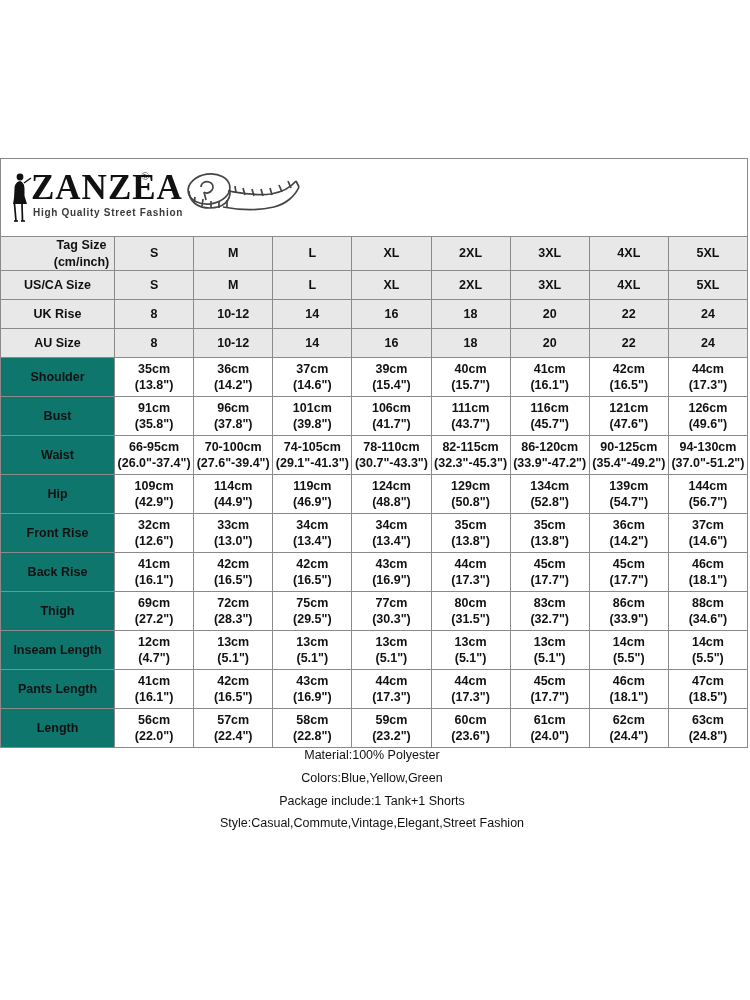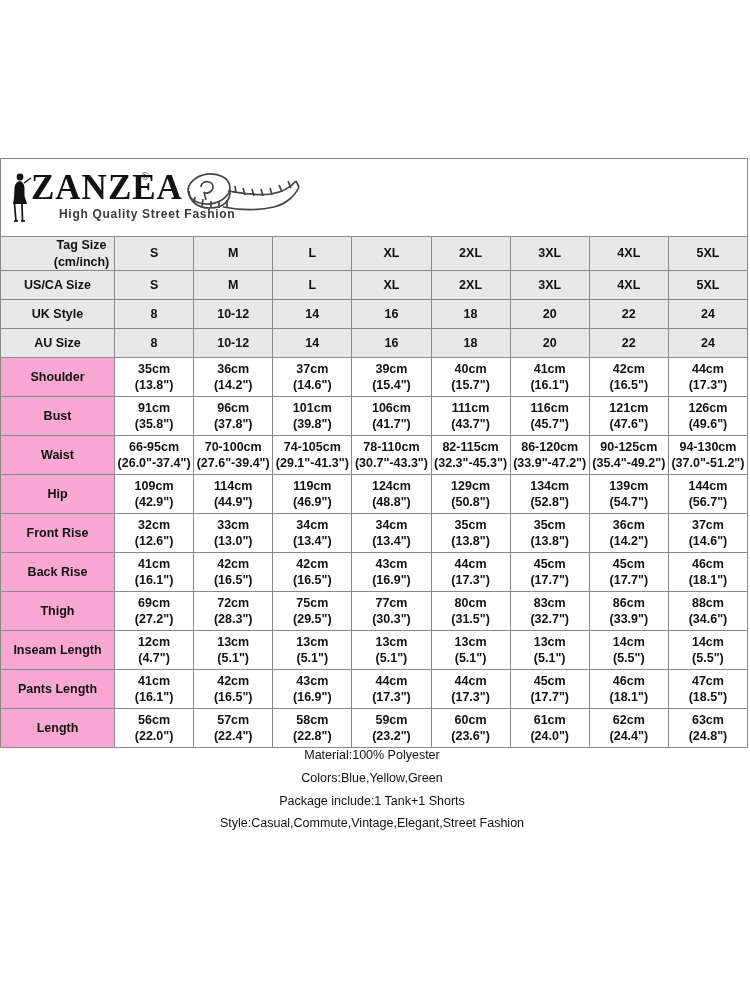--- a/index.html
+++ b/index.html
@@ -72,26 +72,25 @@
     top: 11px;
     font-family: "Liberation Serif", serif;
     font-size: 11px;
     color: #111;
   }
   .logo-tagline {
     position: absolute;
     left: 32px;
     top: 48px;
     font-family: "Liberation Sans", sans-serif;
-    font-size: 12px;
+    font-size: 10px;
     font-weight: bold;
     letter-spacing: 0.7px;
     color: #3a3a3a;
     white-space: nowrap;
-    margin-left: 26px;
   }
 
   
   .notice {
     flex: 1 1 auto;
     text-align: center;
     font-size: 12.5px;
     font-weight: bold;
     line-height: 1.55;
     color: #111;
@@ -123,21 +122,21 @@
     border: 1px solid #8a8a8a;
     text-align: center;
     vertical-align: middle;
     font-size: 12.5px;
     font-weight: bold;
     color: #111;
     padding: 0;
     line-height: 1.32;
   }
   #size-table td.label {
-    background: #f9a8d4;
+    background: #0f766e;
     width: 113px;
     font-size: 12.5px;
   }
   #size-table tr.sizerow td {
     background: #e8e8e8;
     height: 28px;
   }
   #size-table tr.sizerow.first td { height: 32px; }
   #size-table tr.datarow td { height: 38px; }
   .cm  { display: block; }
@@ -229,21 +228,21 @@
           <td>S</td>
           <td>M</td>
           <td>L</td>
           <td>XL</td>
           <td>2XL</td>
           <td>3XL</td>
           <td>4XL</td>
           <td>5XL</td>
         </tr>
         <tr class="sizerow">
-          <td class="label">UK Style</td>
+          <td class="label">UK Rise</td>
           <td>8</td>
           <td>10-12</td>
           <td>14</td>
           <td>16</td>
           <td>18</td>
           <td>20</td>
           <td>22</td>
           <td>24</td>
         </tr>
         <tr class="sizerow">

